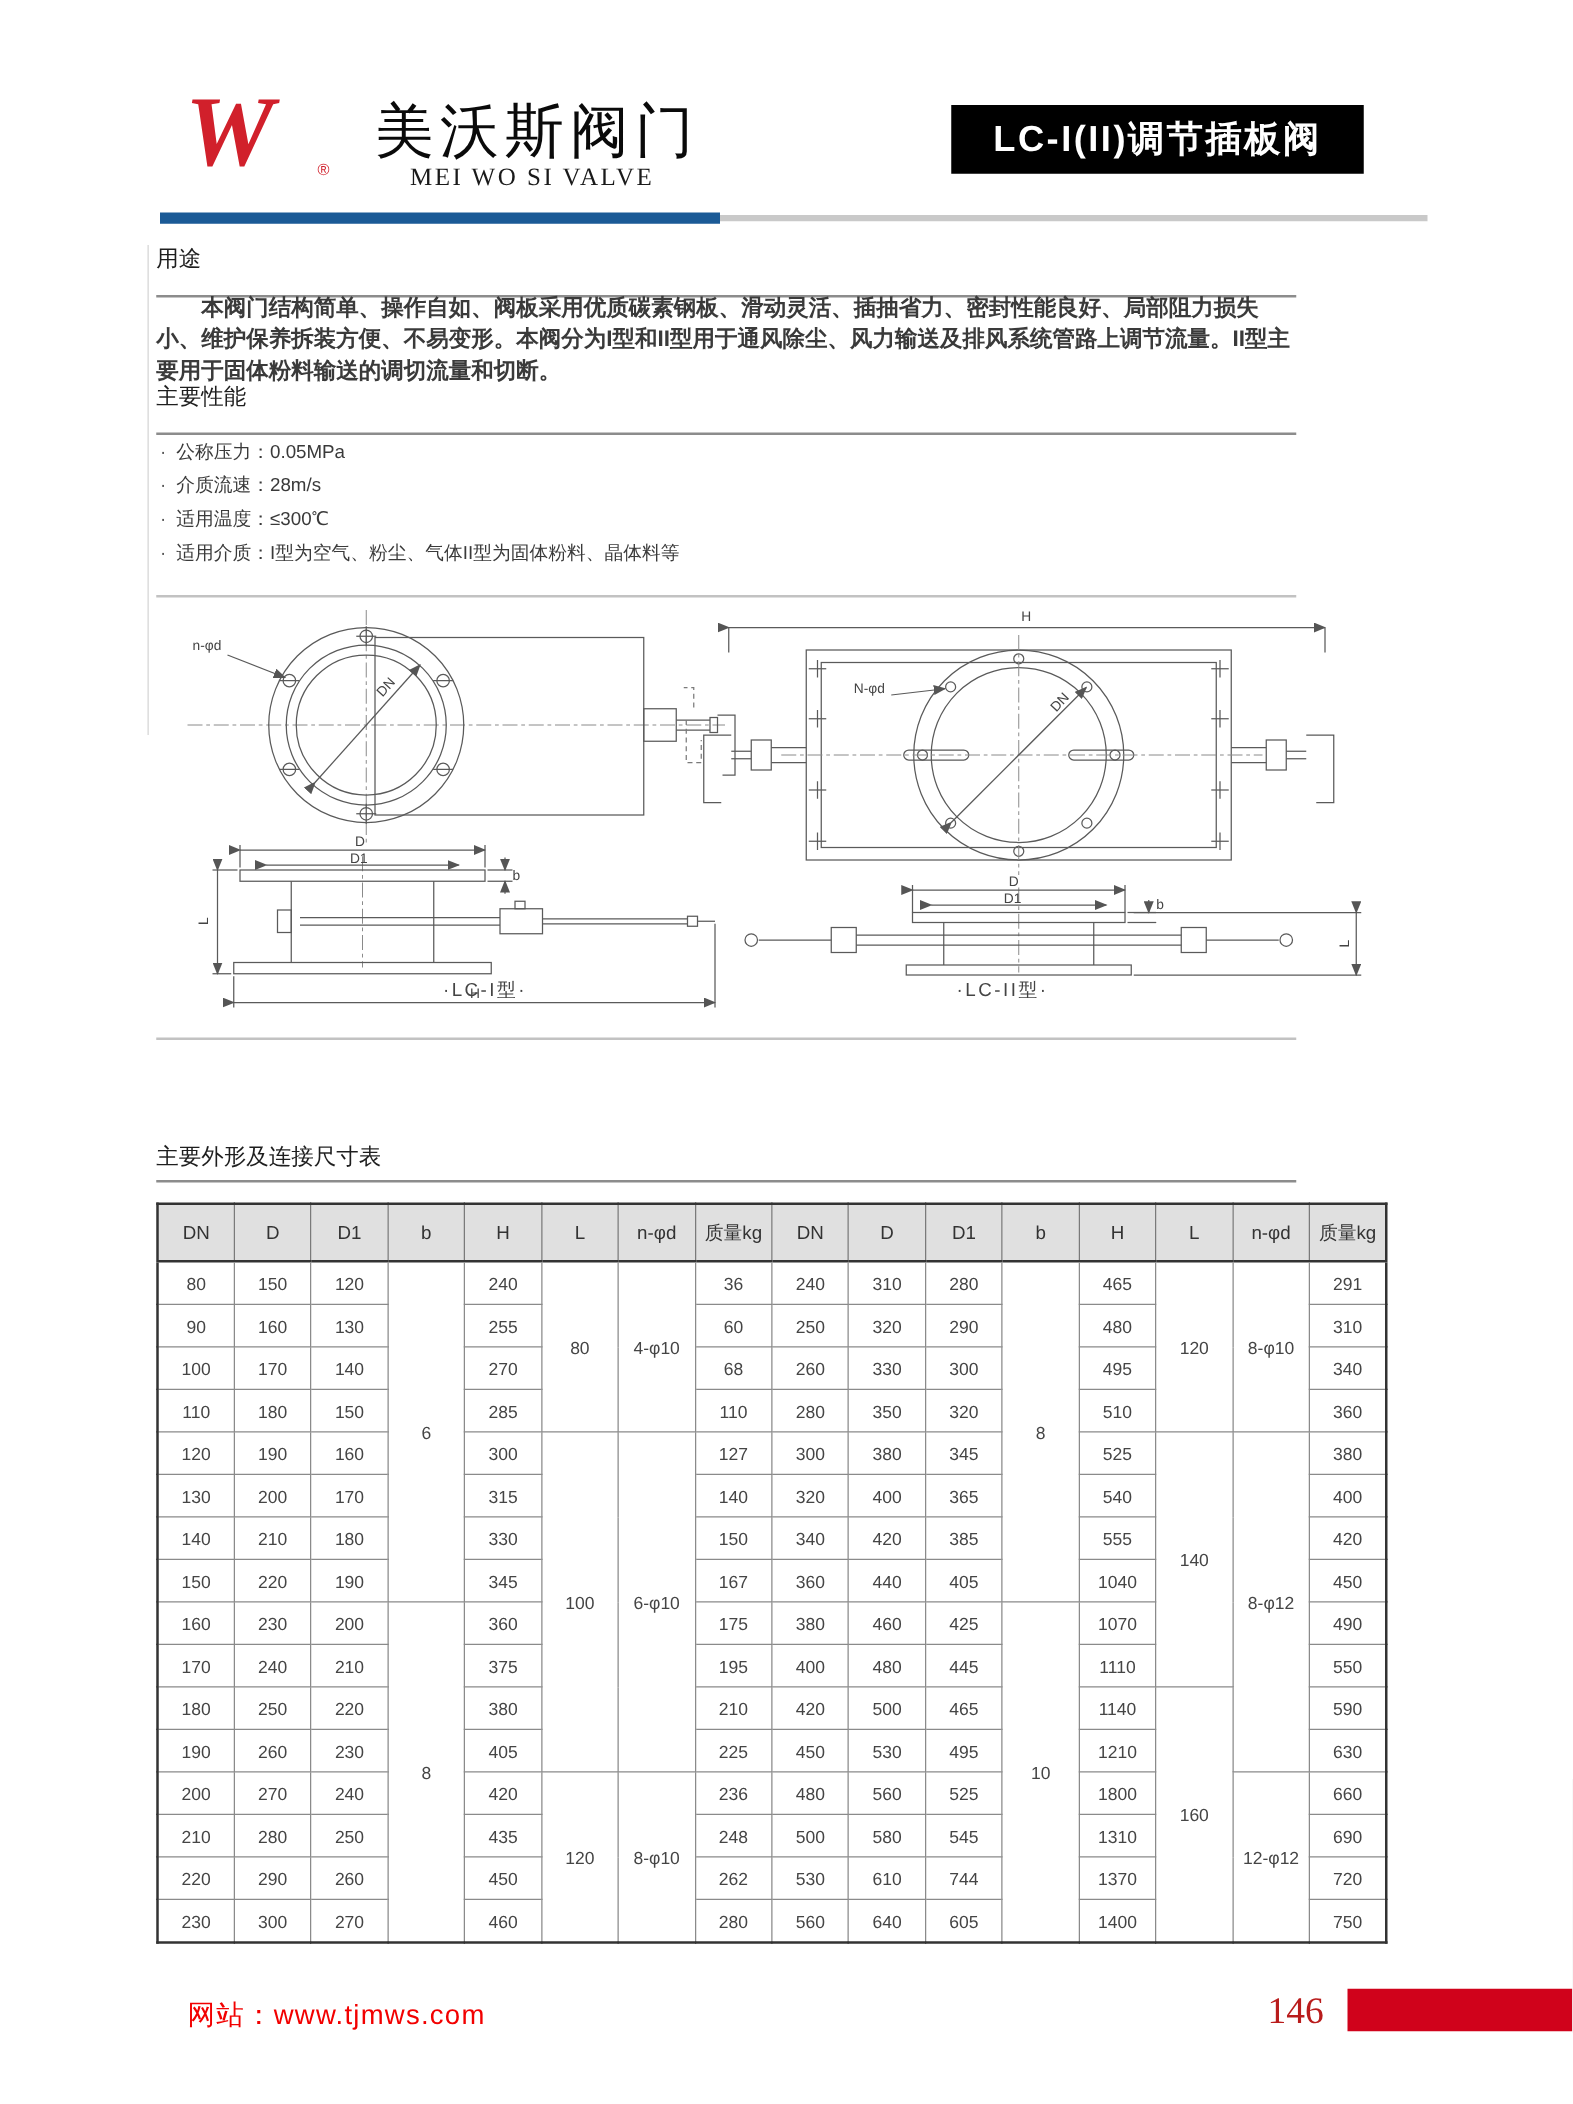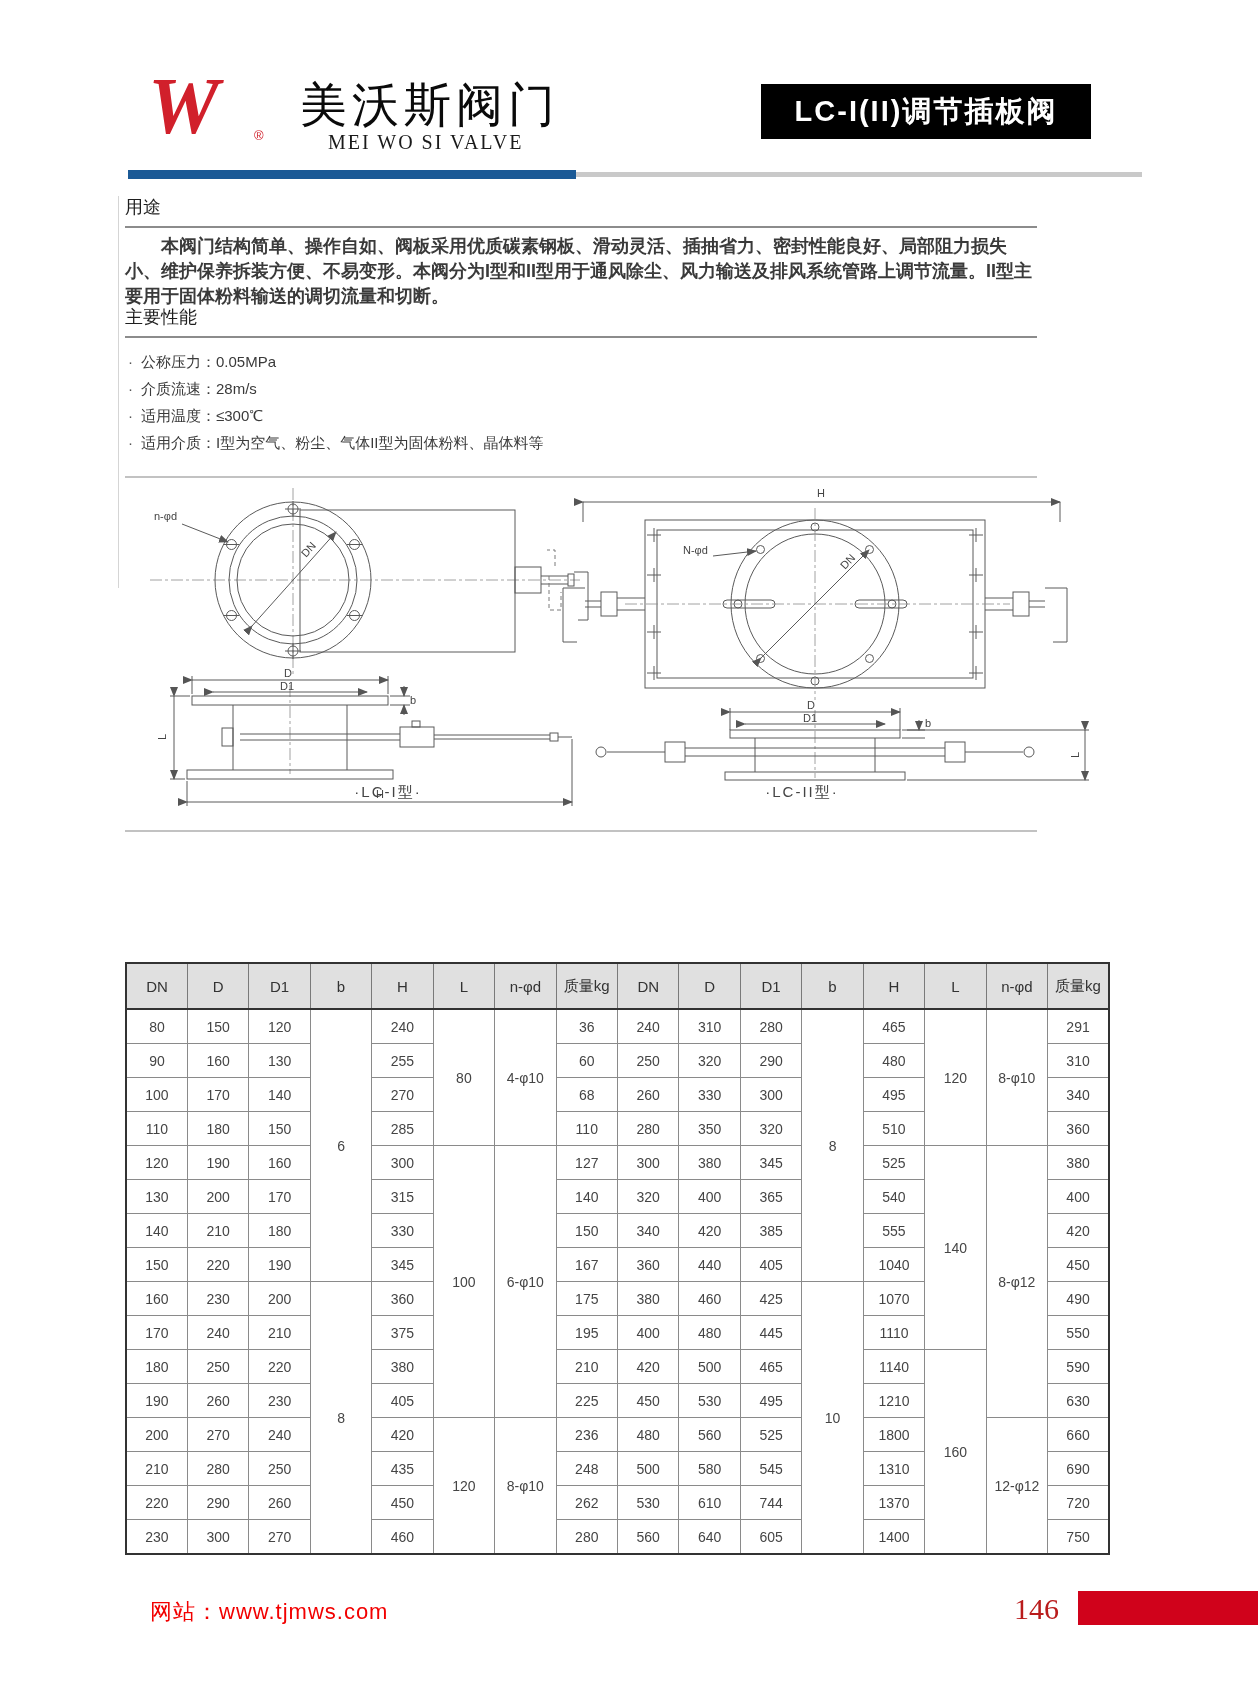--- a/index.html
+++ b/index.html
@@ -17,21 +17,21 @@
             font-family:"Liberation Serif",serif;}
   .title-box{position:absolute;left:733px;top:84px;width:330px;height:55px;background:#000000;
              color:#ffffff;font-size:29px;font-weight:bold;letter-spacing:2px;
              display:flex;align-items:center;justify-content:center;margin-left:28px;}
   .bar-blue{position:absolute;left:128px;top:170px;width:448px;height:9px;background:#1b5a96;}
   .bar-gray{position:absolute;left:576px;top:172px;width:566px;height:5px;background:#c9c9c9;}
   .edge-line{position:absolute;left:118px;top:196px;width:1px;height:392px;background:#d5d5d5;}
 
   
   .sec{position:absolute;left:125px;width:912px;}
-  .sec-h{font-size:18px;color:#1e1e1e;padding-bottom:7px;border-bottom:2px solid #8c8c8c;}
+  .sec-h{font-size:18px;color:#1e1e1e;padding-bottom:17px;border-bottom:2px solid #8c8c8c;}
   .usage-body{position:absolute;left:125px;top:234px;width:912px;font-size:18px;line-height:25px;
               color:#3a3a3a;text-indent:2em;font-weight:bold;}
   .perf-list{position:absolute;left:128px;top:348px;width:900px;list-style:none;margin:0;padding:0;
              font-size:15px;color:#3a3a3a;}
   .perf-list li{line-height:27px;}
   .perf-list .dot{margin-right:8px;color:#555;}
   .divider{position:absolute;left:125px;width:912px;height:0;border-top:2px solid #c2c2c2;}
 
   
   svg{overflow:visible;}
@@ -259,20 +259,21 @@
     <line class="dline" x1="362" y1="300" x2="544" y2="300"></line>
     <line class="dline" x1="540" y1="250" x2="540" y2="300" marker-start="url(#a2)" marker-end="url(#a2)"></line>
     <text class="dtext" x="534" y="278" transform="rotate(-90 534 278)">L</text>
   </svg>
 
   <div class="cap" style="left:298px;">·LC-I型·</div>
   <div class="cap" style="left:712px;">·LC-II型·</div>
 
   <div class="divider" style="top:830px;"></div>
 
+  <div class="tbl-h">主要外形及连接尺寸表</div>
   <table class="dims">
     <thead>
         <tr id="dims-head">
           <th>DN</th>
           <th>D</th>
           <th>D1</th>
           <th>b</th>
           <th>H</th>
           <th>L</th>
           <th>n-φd</th>

